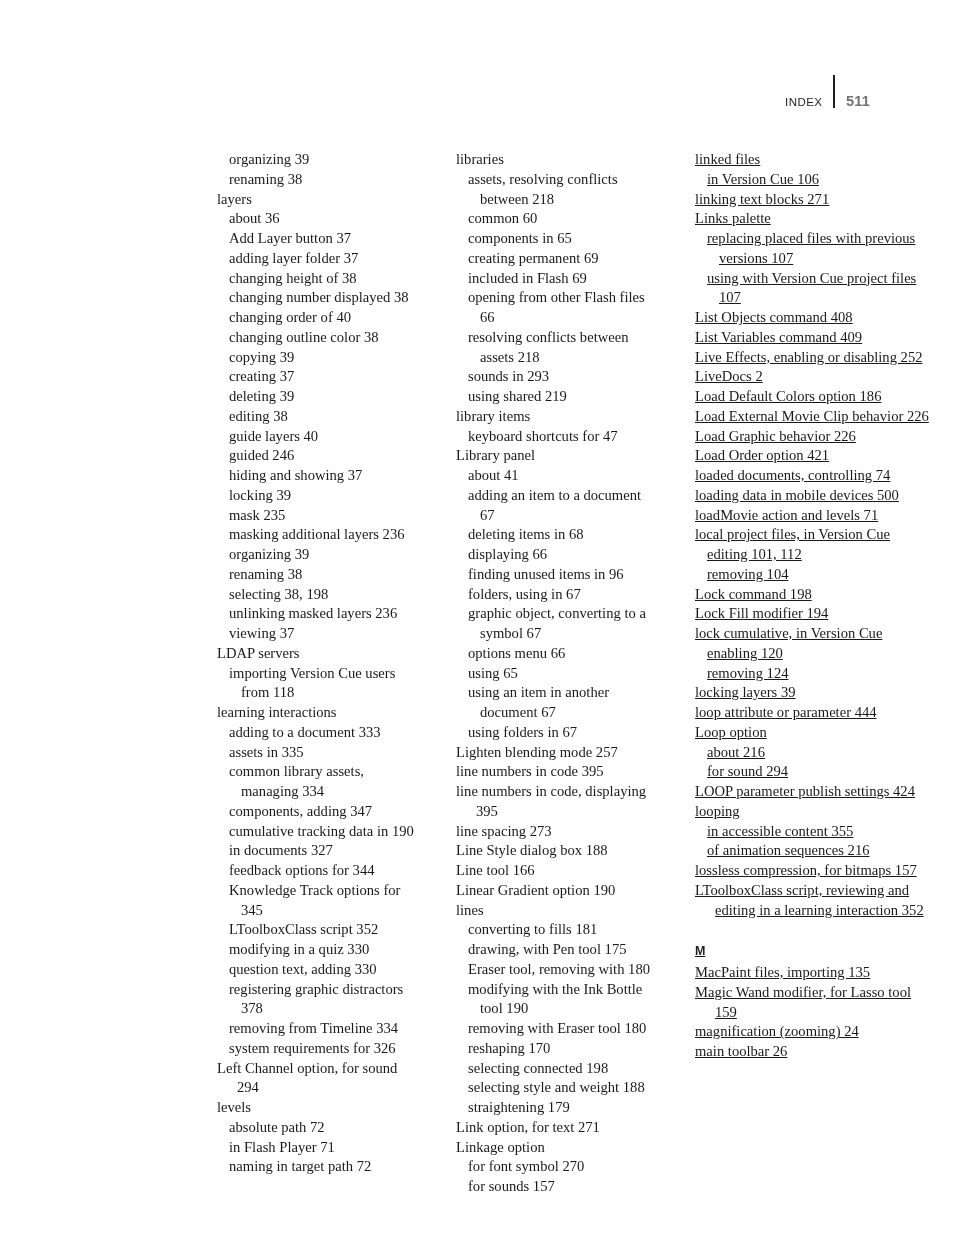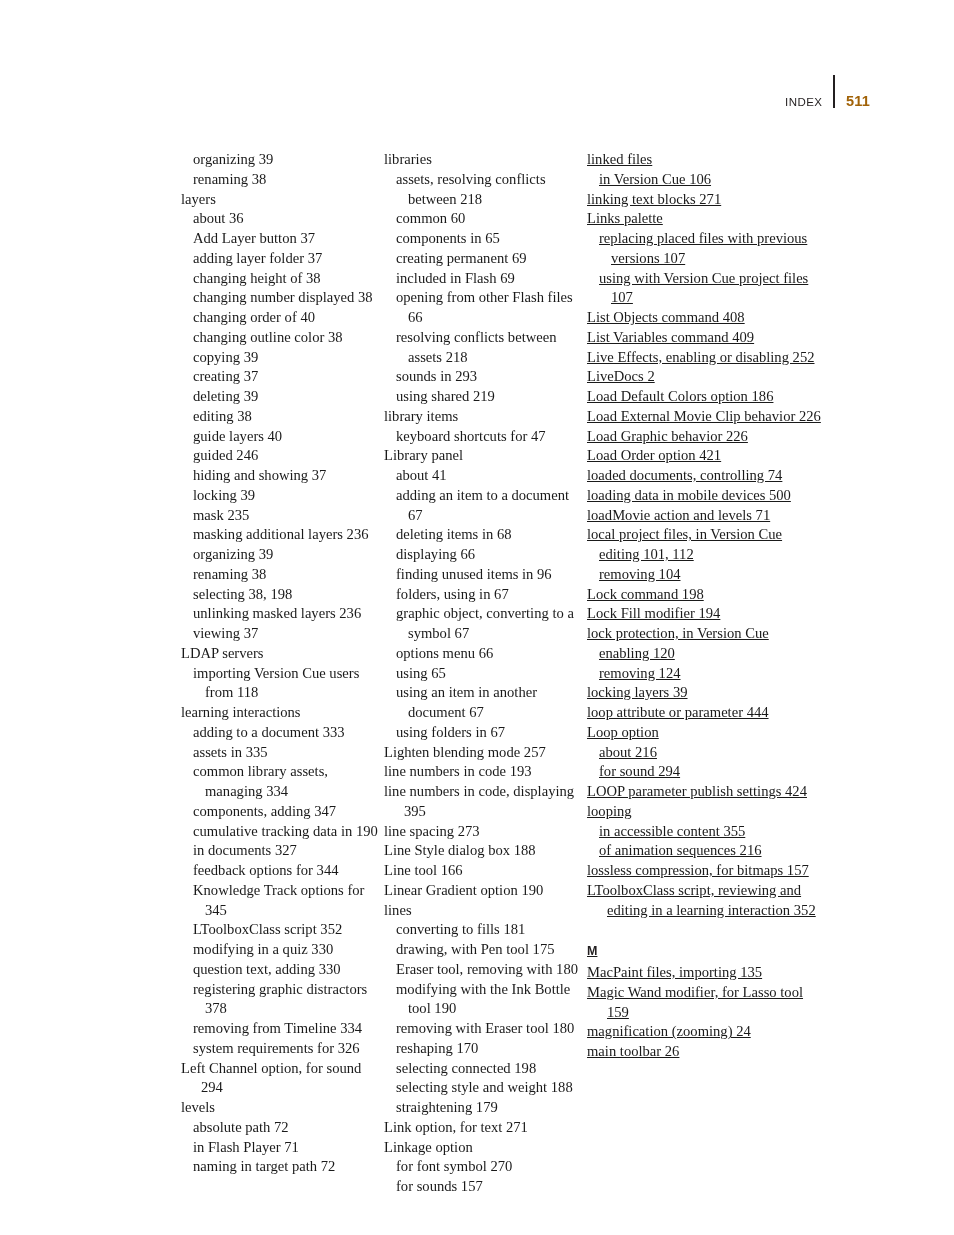--- a/index.html
+++ b/index.html
@@ -38,39 +38,40 @@
   .header-rule {
     width: 1.6px;
     height: 33px;
     background: #231f20;
     margin-top: -3px;
   }
   .header-pageno {
     font-family: "Liberation Sans", "DejaVu Sans", sans-serif;
     font-size: 14.5px;
     font-weight: bold;
-    color: #a16207;
+    color: #737373;
     line-height: 1;
     padding-top: 1px;
     padding-left: 11px;
     letter-spacing: 0.2px;
   }
 
   
   .index-body {
     position: absolute;
     top: 150px;
     left: 181px;
     width: 700px;
     display: flex;
     gap: 0;
   }
   .index-column {
     width: 203px;
     flex: 0 0 203px;
+    margin-left: 36px;
   }
   .index-column.col-3 { width: 240px; flex: 0 0 240px; text-decoration: underline; }
 
   
   .entry {
     font-size: 14.6px;
     line-height: 19.75px;
     margin: 0;
     padding: 0;
     white-space: normal;
@@ -174,21 +175,21 @@
       <div class="entry lvl-1">deleting items in 68</div>
       <div class="entry lvl-1">displaying 66</div>
       <div class="entry lvl-1">finding unused items in 96</div>
       <div class="entry lvl-1">folders, using in 67</div>
       <div class="entry lvl-1">graphic object, converting to a symbol 67</div>
       <div class="entry lvl-1">options menu 66</div>
       <div class="entry lvl-1">using 65</div>
       <div class="entry lvl-1">using an item in another document 67</div>
       <div class="entry lvl-1">using folders in 67</div>
       <div class="entry lvl-0">Lighten blending mode 257</div>
-      <div class="entry lvl-0">line numbers in code 193</div>
+      <div class="entry lvl-0">line numbers in code 395</div>
       <div class="entry lvl-0">line numbers in code, displaying 395</div>
       <div class="entry lvl-0">line spacing 273</div>
       <div class="entry lvl-0">Line Style dialog box 188</div>
       <div class="entry lvl-0">Line tool 166</div>
       <div class="entry lvl-0">Linear Gradient option 190</div>
       <div class="entry lvl-0">lines</div>
       <div class="entry lvl-1">converting to fills 181</div>
       <div class="entry lvl-1">drawing, with Pen tool 175</div>
       <div class="entry lvl-1">Eraser tool, removing with 180</div>
       <div class="entry lvl-1">modifying with the Ink Bottle tool 190</div>
@@ -218,21 +219,21 @@
       <div class="entry lvl-0">Load Graphic behavior 226</div>
       <div class="entry lvl-0">Load Order option 421</div>
       <div class="entry lvl-0">loaded documents, controlling 74</div>
       <div class="entry lvl-0">loading data in mobile devices 500</div>
       <div class="entry lvl-0">loadMovie action and levels 71</div>
       <div class="entry lvl-0">local project files, in Version Cue</div>
       <div class="entry lvl-1">editing 101, 112</div>
       <div class="entry lvl-1">removing 104</div>
       <div class="entry lvl-0">Lock command 198</div>
       <div class="entry lvl-0">Lock Fill modifier 194</div>
-      <div class="entry lvl-0">lock protection, in Version Cue</div>
+      <div class="entry lvl-0">lock cumulative, in Version Cue</div>
       <div class="entry lvl-1">enabling 120</div>
       <div class="entry lvl-1">removing 124</div>
       <div class="entry lvl-0">locking layers 39</div>
       <div class="entry lvl-0">loop attribute or parameter 444</div>
       <div class="entry lvl-0">Loop option</div>
       <div class="entry lvl-1">about 216</div>
       <div class="entry lvl-1">for sound 294</div>
       <div class="entry lvl-0">LOOP parameter publish settings 424</div>
       <div class="entry lvl-0">looping</div>
       <div class="entry lvl-1">in accessible content 355</div>

